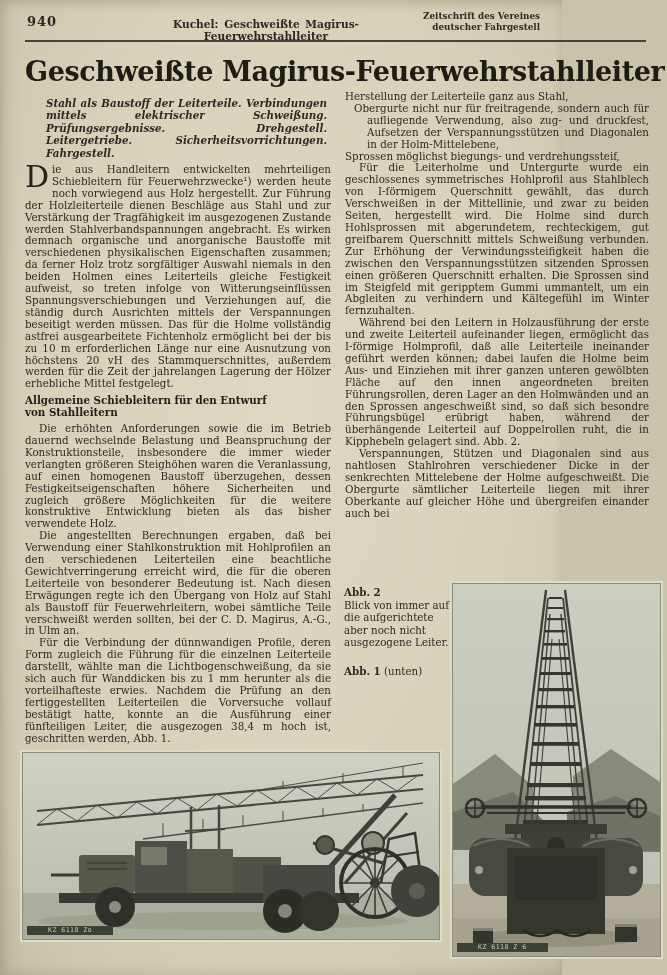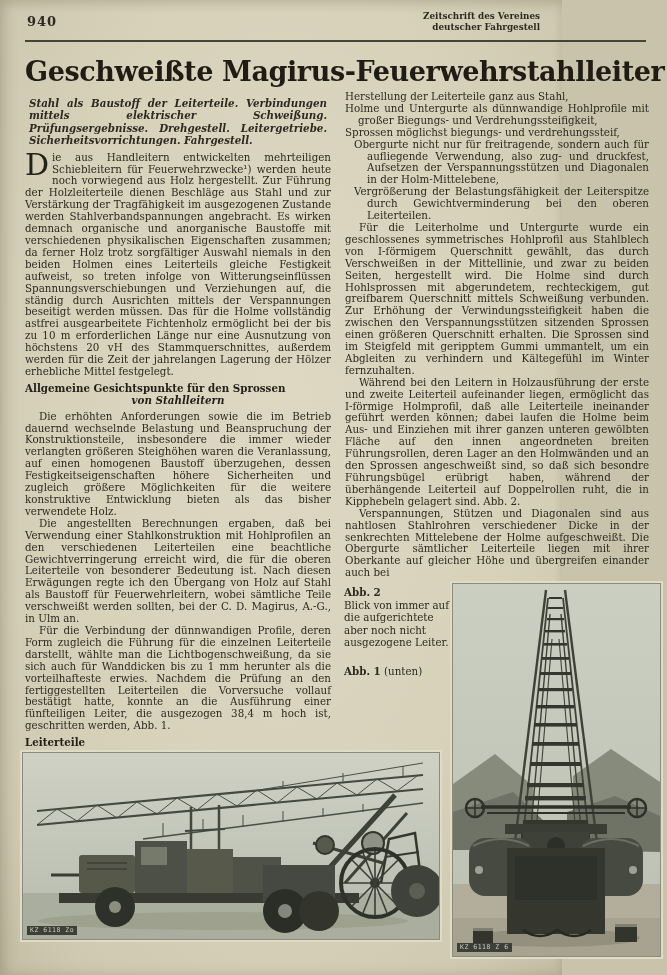--- a/index.html
+++ b/index.html
@@ -24,87 +24,86 @@
   
   .titlerow{position:absolute;left:25px;top:56px;width:625px;display:flex;align-items:flex-start;}
   .maintitle{font-size:27px;font-weight:bold;letter-spacing:-0.4px;white-space:nowrap;color:#1e1c15;}
   .byline{margin-left:7px;margin-top:2px;line-height:10px;}
   .byline .von{font-size:8.5px;font-style:italic;margin-left:4px;}
   .byline .author{font-size:11px;font-style:italic;font-weight:bold;white-space:nowrap;}
   
   .col{position:absolute;font-size:10.3px;line-height:11.9px;text-align:justify;}
   .col-left{left:25px;top:97px;width:306px;}
   .col-right{left:345px;top:91px;width:304px;}
-  .abstract{font-style:italic;font-weight:bold;margin:0 4px 5px 4px;line-height:12.4px;}
+  .abstract{font-style:italic;font-weight:bold;margin:0 4px 5px 21px;line-height:12.4px;}
   p.body{margin:0;}
   p.ind{text-indent:14px;}
   .dropcap{float:left;font-size:30px;line-height:23px;padding:1px 3px 0 0;color:#23211a;}
   .subhead{font-weight:bold;margin:5px 0 4px 0;color:#211f18;}
-  .subhead .l2{display:block;text-align:center;font-style:italic;}
+  .subhead .l2{display:block;text-align:left;}
   .subhead2{font-weight:bold;margin:5px 0 1px 0;color:#211f18;}
   .footnote{margin-top:6px;font-size:8.7px;line-height:10px;text-align:left;}
   .fnrule{width:72px;height:1px;background:#45433a;margin-bottom:3px;}
   .fn-ind{padding-left:12px;}
   .item{padding-left:13px;text-indent:-13px;margin:0;}
   .item.deep{padding-left:22px;}
   
   .captions{position:absolute;left:344px;top:586px;width:106px;font-size:10.3px;line-height:12.6px;text-align:left;}
   .cap-label{font-weight:bold;}
   .cap-gap{height:16px;}
   
   .photo{position:absolute;border:1px solid #8a8d7d;box-shadow:0 0 0 2px #e0dbc5;}
   .photo-abb1{left:22px;top:752px;width:416px;height:186px;}
   .photo-abb2{left:452px;top:583px;width:207px;height:372px;}
   .photo svg{display:block;}
-  .wmark{position:absolute;left:4px;bottom:4px;background:#3d4037;color:#c9ccbd;font-family:"DejaVu Sans Mono", monospace;font-size:6.5px;padding:1px 3px;letter-spacing:.5px;line-height:7px;}
+  .wmark{position:absolute;left:4px;bottom:4px;background:#3d4037;color:#c9ccbd;font-family:"DejaVu Sans Mono", monospace;font-size:6.5px;padding:1px 21px;letter-spacing:.5px;line-height:7px;}
 </style>
 </head>
 <body>
 
 <div class="page">
 
   <div class="pagenum">940</div>
+  <div class="running">Kuchel: Geschweißte Magirus-Feuerwehrstahlleiter</div>
   <div class="journal">
     <div>Zeitschrift des Vereines</div>
     <div>deutscher Fahrgestell</div>
   </div>
   <div class="headrule"></div>
 
   <div class="titlerow">
     <div class="maintitle">Geschweißte Magirus-Feuerwehrstahlleiter /</div>
     <div class="byline">
       <div class="von">Von</div>
       <div class="author">Dr.-Ing. E. h. L. KUCHEL, Berlin</div>
     </div>
   </div>
 
   <div class="col col-left">
     <div class="abstract">Stahl als Baustoff der Leiterteile. Verbindungen mittels elektrischer Schweißung. Prüfungsergebnisse. Drehgestell. Leitergetriebe. Sicherheitsvorrichtungen. Fahrgestell.</div>
     <p class="body"><span class="dropcap">D</span><span>ie aus Handleitern entwickelten mehrteiligen Schiebleitern für Feuerwehrzwecke¹) werden heute noch vorwiegend aus Holz hergestellt. Zur Führung der Holzleiterteile dienen Beschläge aus Stahl und zur Verstärkung der Tragfähigkeit im ausgezogenen Zustande werden Stahlverbandspannungen angebracht. Es wirken demnach organische und anorganische Baustoffe mit verschiedenen physikalischen Eigenschaften zusammen; da ferner Holz trotz sorgfältiger Auswahl niemals in den beiden Holmen eines Leiterteils gleiche Festigkeit aufweist, so treten infolge von Witterungseinflüssen Spannungsverschiebungen und Verziehungen auf, die ständig durch Ausrichten mittels der Verspannungen beseitigt werden müssen. Das für die Holme vollständig astfrei ausgearbeitete Fichtenholz ermöglicht bei der bis zu 10 m erforderlichen Länge nur eine Ausnutzung von höchstens 20 vH des Stammquerschnittes, außerdem werden für die Zeit der jahrelangen Lagerung der Hölzer erhebliche Mittel festgelegt.</span></p>
     <div class="subhead">
-      <span>Allgemeine Gesichtspunkte für den Sprossen</span>
+      <span>Allgemeine Schiebleitern für den Entwurf</span>
       <span class="l2">von Stahlleitern</span>
     </div>
     <p class="body ind">Die erhöhten Anforderungen sowie die im Betrieb dauernd wechselnde Belastung und Beanspruchung der Konstruktionsteile, insbesondere die immer wieder verlangten größeren Steighöhen waren die Veranlassung, auf einen homogenen Baustoff überzugehen, dessen Festigkeitseigenschaften höhere Sicherheiten und zugleich größere Möglichkeiten für die weitere konstruktive Entwicklung bieten als das bisher verwendete Holz.</p>
     <p class="body ind">Die angestellten Berechnungen ergaben, daß bei Verwendung einer Stahlkonstruktion mit Hohlprofilen an den verschiedenen Leiterteilen eine beachtliche Gewichtverringerung erreicht wird, die für die oberen Leiterteile von besonderer Bedeutung ist. Nach diesen Erwägungen regte ich den Übergang von Holz auf Stahl als Baustoff für Feuerwehrleitern, wobei sämtliche Teile verschweißt werden sollten, bei der C. D. Magirus, A.-G., in Ulm an.</p>
     <p class="body ind">Für die Verbindung der dünnwandigen Profile, deren Form zugleich die Führung für die einzelnen Leiterteile darstellt, wählte man die Lichtbogenschweißung, da sie sich auch für Wanddicken bis zu 1 mm herunter als die vorteilhafteste erwies. Nachdem die Prüfung an den fertiggestellten Leiterteilen die Vorversuche vollauf bestätigt hatte, konnte an die Ausführung einer fünfteiligen Leiter, die ausgezogen 38,4 m hoch ist, geschritten werden, Abb. 1.</p>
     <div class="subhead2">Leiterteile</div>
     <p class="body ind">Die konstruktiven Grundlagen waren nach dem vorher Gesagten:</p>
     <div class="footnote">
       <div class="fnrule"></div>
       <div class="fn-ind"><span>¹) Vergl. a. </span><i>Heinrichs</i><span>, Z. Bd. 71 (1927) S. 941 u. 1029.</span></div>
     </div>
   </div>
 
   <div class="col col-right">
     <p class="item">Herstellung der Leiterteile ganz aus Stahl,</p>
-    <p class="item">Holme und Untergurte als dünnwandige Hohlprofile mit großer Biegungs- und Verdrehungssteifigkeit,</p>
+    <p class="item deep">Obergurte nicht nur für freitragende, sondern auch für aufliegende Verwendung, also zug- und druckfest, Aufsetzen der Verspannungsstützen und Diagonalen in der Holm-Mittelebene,</p>
     <p class="item">Sprossen möglichst biegungs- und verdrehungssteif,</p>
-    <p class="item deep">Obergurte nicht nur für freitragende, sondern auch für aufliegende Verwendung, also zug- und druckfest, Aufsetzen der Verspannungsstützen und Diagonalen in der Holm-Mittelebene,</p>
-    <p class="item deep">Vergrößerung der Belastungsfähigkeit der Leiterspitze durch Gewichtverminderung bei den oberen Leiterteilen.</p>
     <p class="body ind">Für die Leiterholme und Untergurte wurde ein geschlossenes symmetrisches Hohlprofil aus Stahlblech von I-förmigem Querschnitt gewählt, das durch Verschweißen in der Mittellinie, und zwar zu beiden Seiten, hergestellt wird. Die Holme sind durch Hohlsprossen mit abgerundetem, rechteckigem, gut greifbarem Querschnitt mittels Schweißung verbunden. Zur Erhöhung der Verwindungssteifigkeit haben die zwischen den Verspannungsstützen sitzenden Sprossen einen größeren Querschnitt erhalten. Die Sprossen sind im Steigfeld mit geripptem Gummi ummantelt, um ein Abgleiten zu verhindern und Kältegefühl im Winter fernzuhalten.</p>
     <p class="body ind">Während bei den Leitern in Holzausführung der erste und zweite Leiterteil aufeinander liegen, ermöglicht das I-förmige Holmprofil, daß alle Leiterteile ineinander geführt werden können; dabei laufen die Holme beim Aus- und Einziehen mit ihrer ganzen unteren gewölbten Fläche auf den innen angeordneten breiten Führungsrollen, deren Lager an den Holmwänden und an den Sprossen angeschweißt sind, so daß sich besondre Führungsbügel erübrigt haben, während der überhängende Leiterteil auf Doppelrollen ruht, die in Kipphebeln gelagert sind. Abb. 2.</p>
     <p class="body ind">Verspannungen, Stützen und Diagonalen sind aus nahtlosen Stahlrohren verschiedener Dicke in der senkrechten Mittelebene der Holme aufgeschweißt. Die Obergurte sämtlicher Leiterteile liegen mit ihrer Oberkante auf gleicher Höhe und übergreifen einander auch bei</p>
   </div>
 
   <div class="captions">
     <div class="cap-label">Abb. 2</div>
     <div>Blick von immer auf die aufgerichtete aber noch nicht ausgezogene Leiter.</div>
     <div class="cap-gap"></div>
     <div><span class="cap-label">Abb. 1</span><span> (unten)</span></div>

